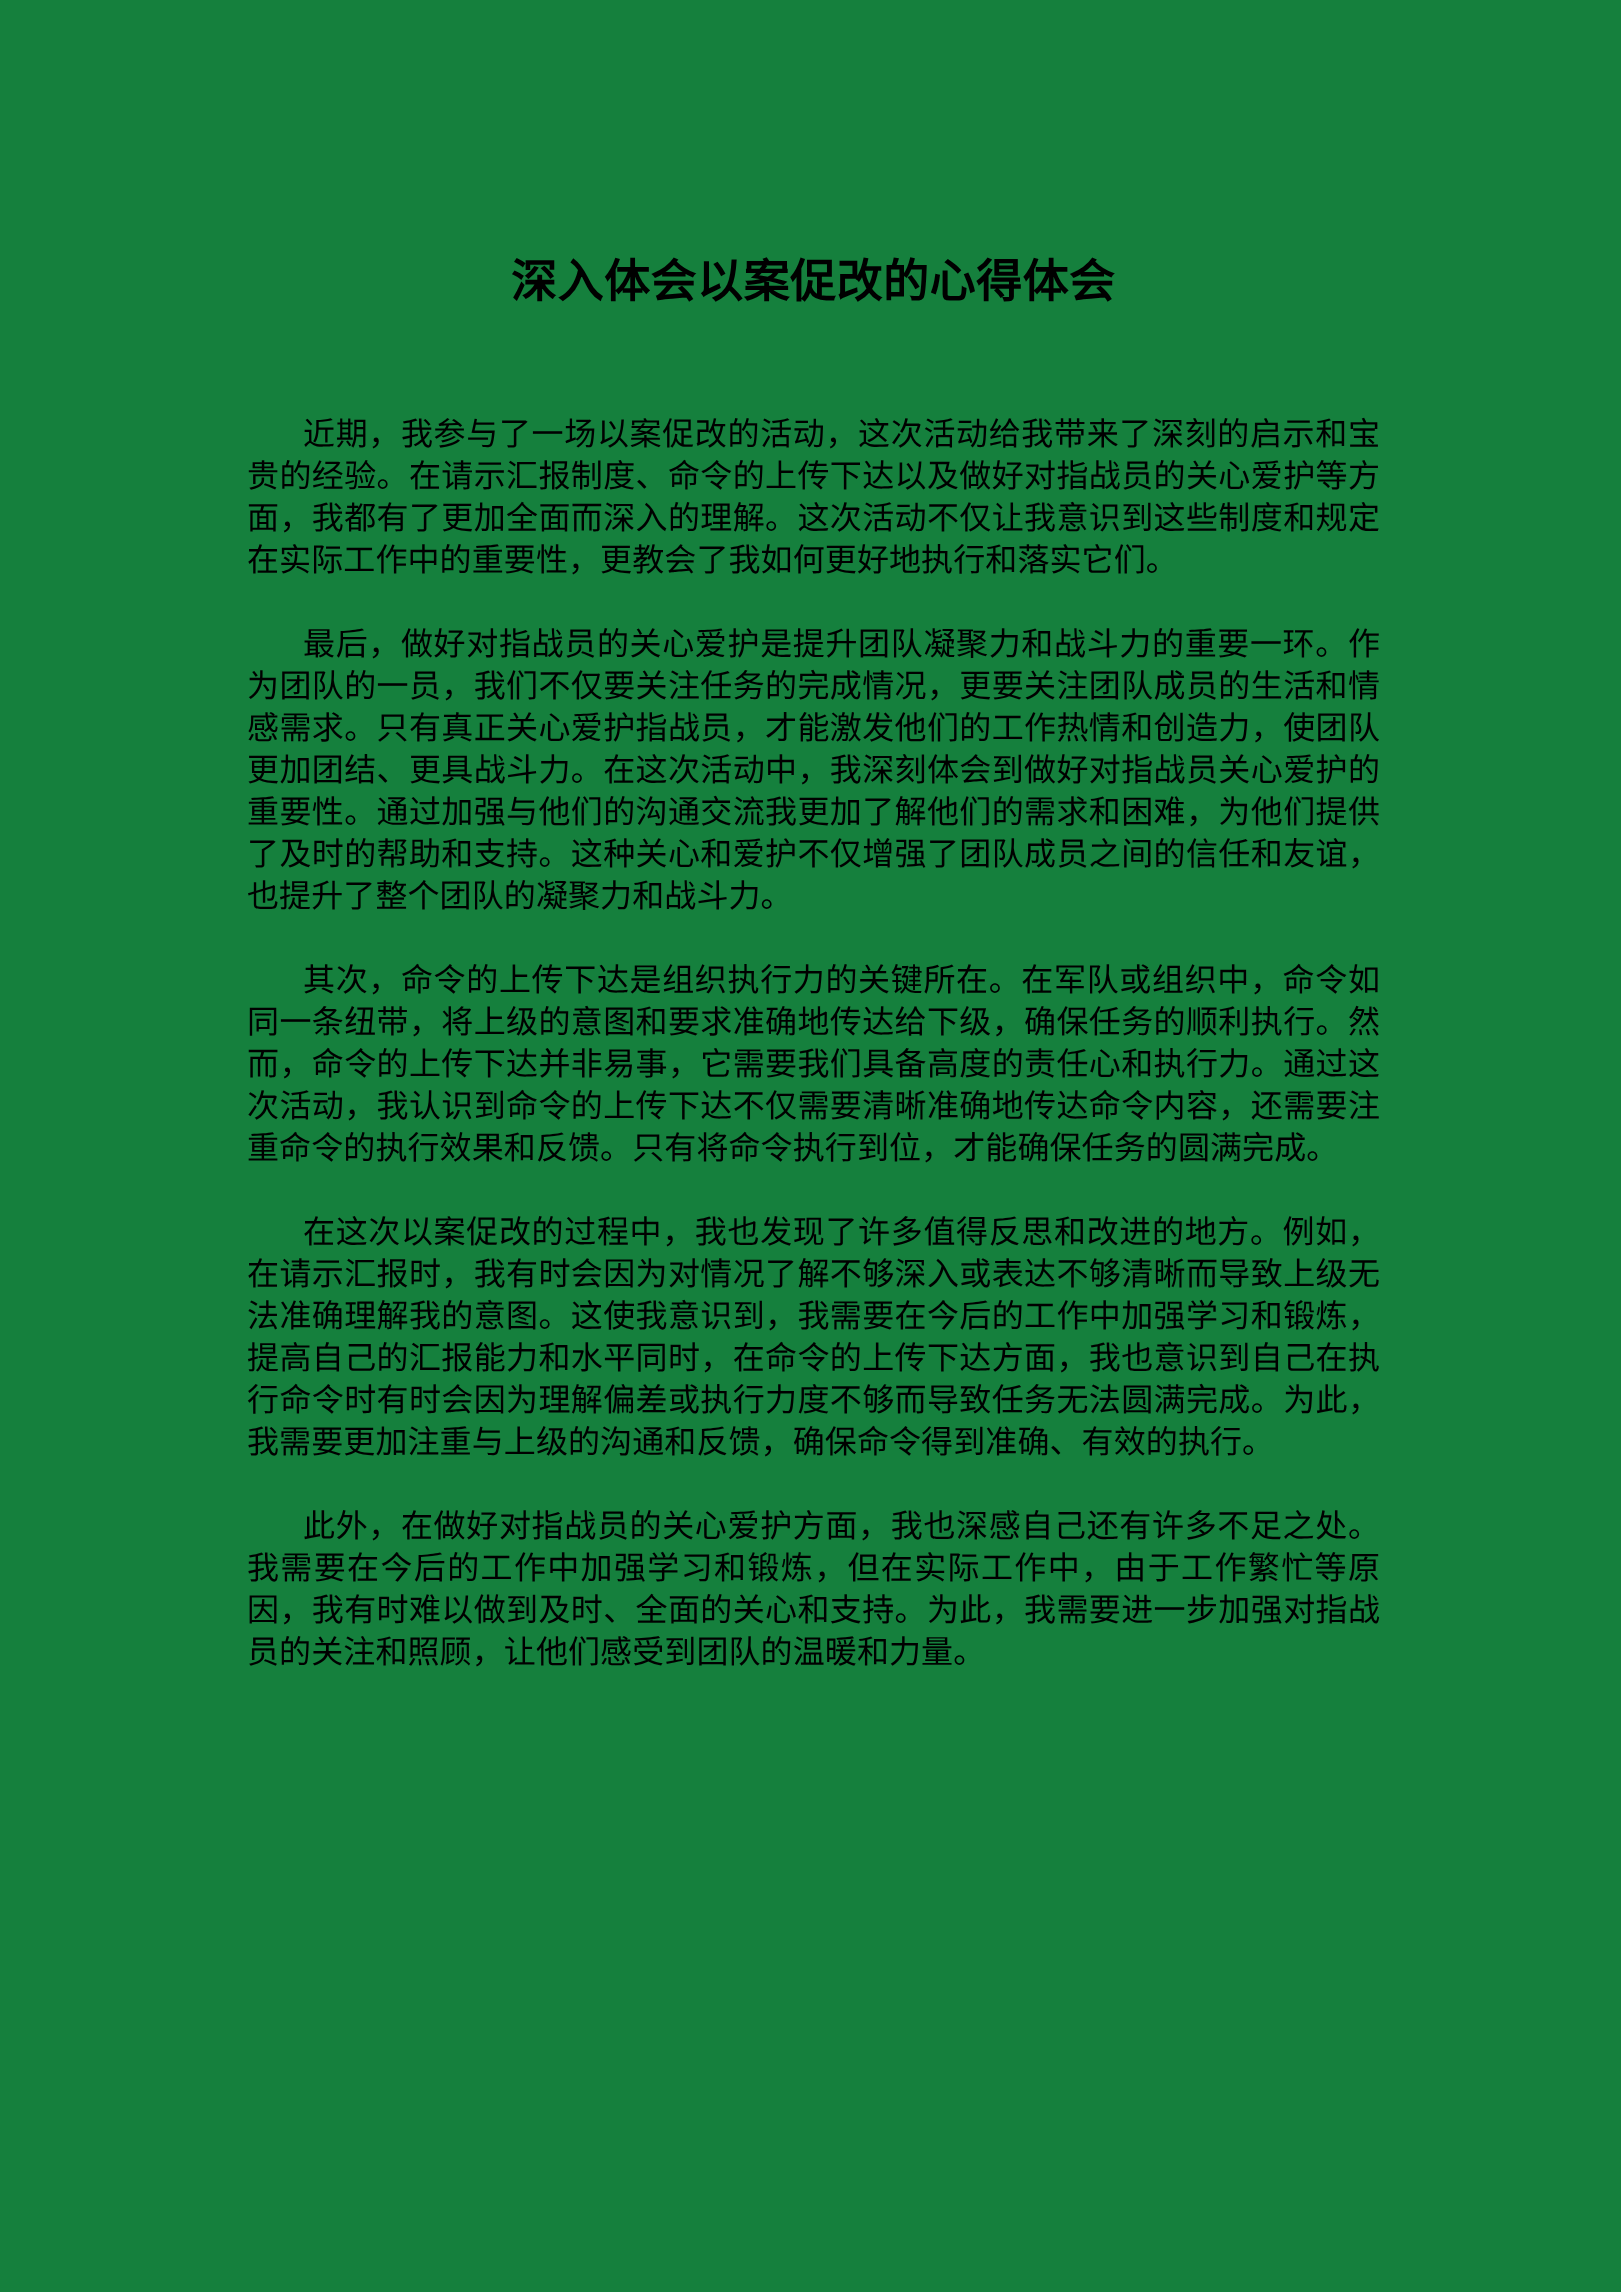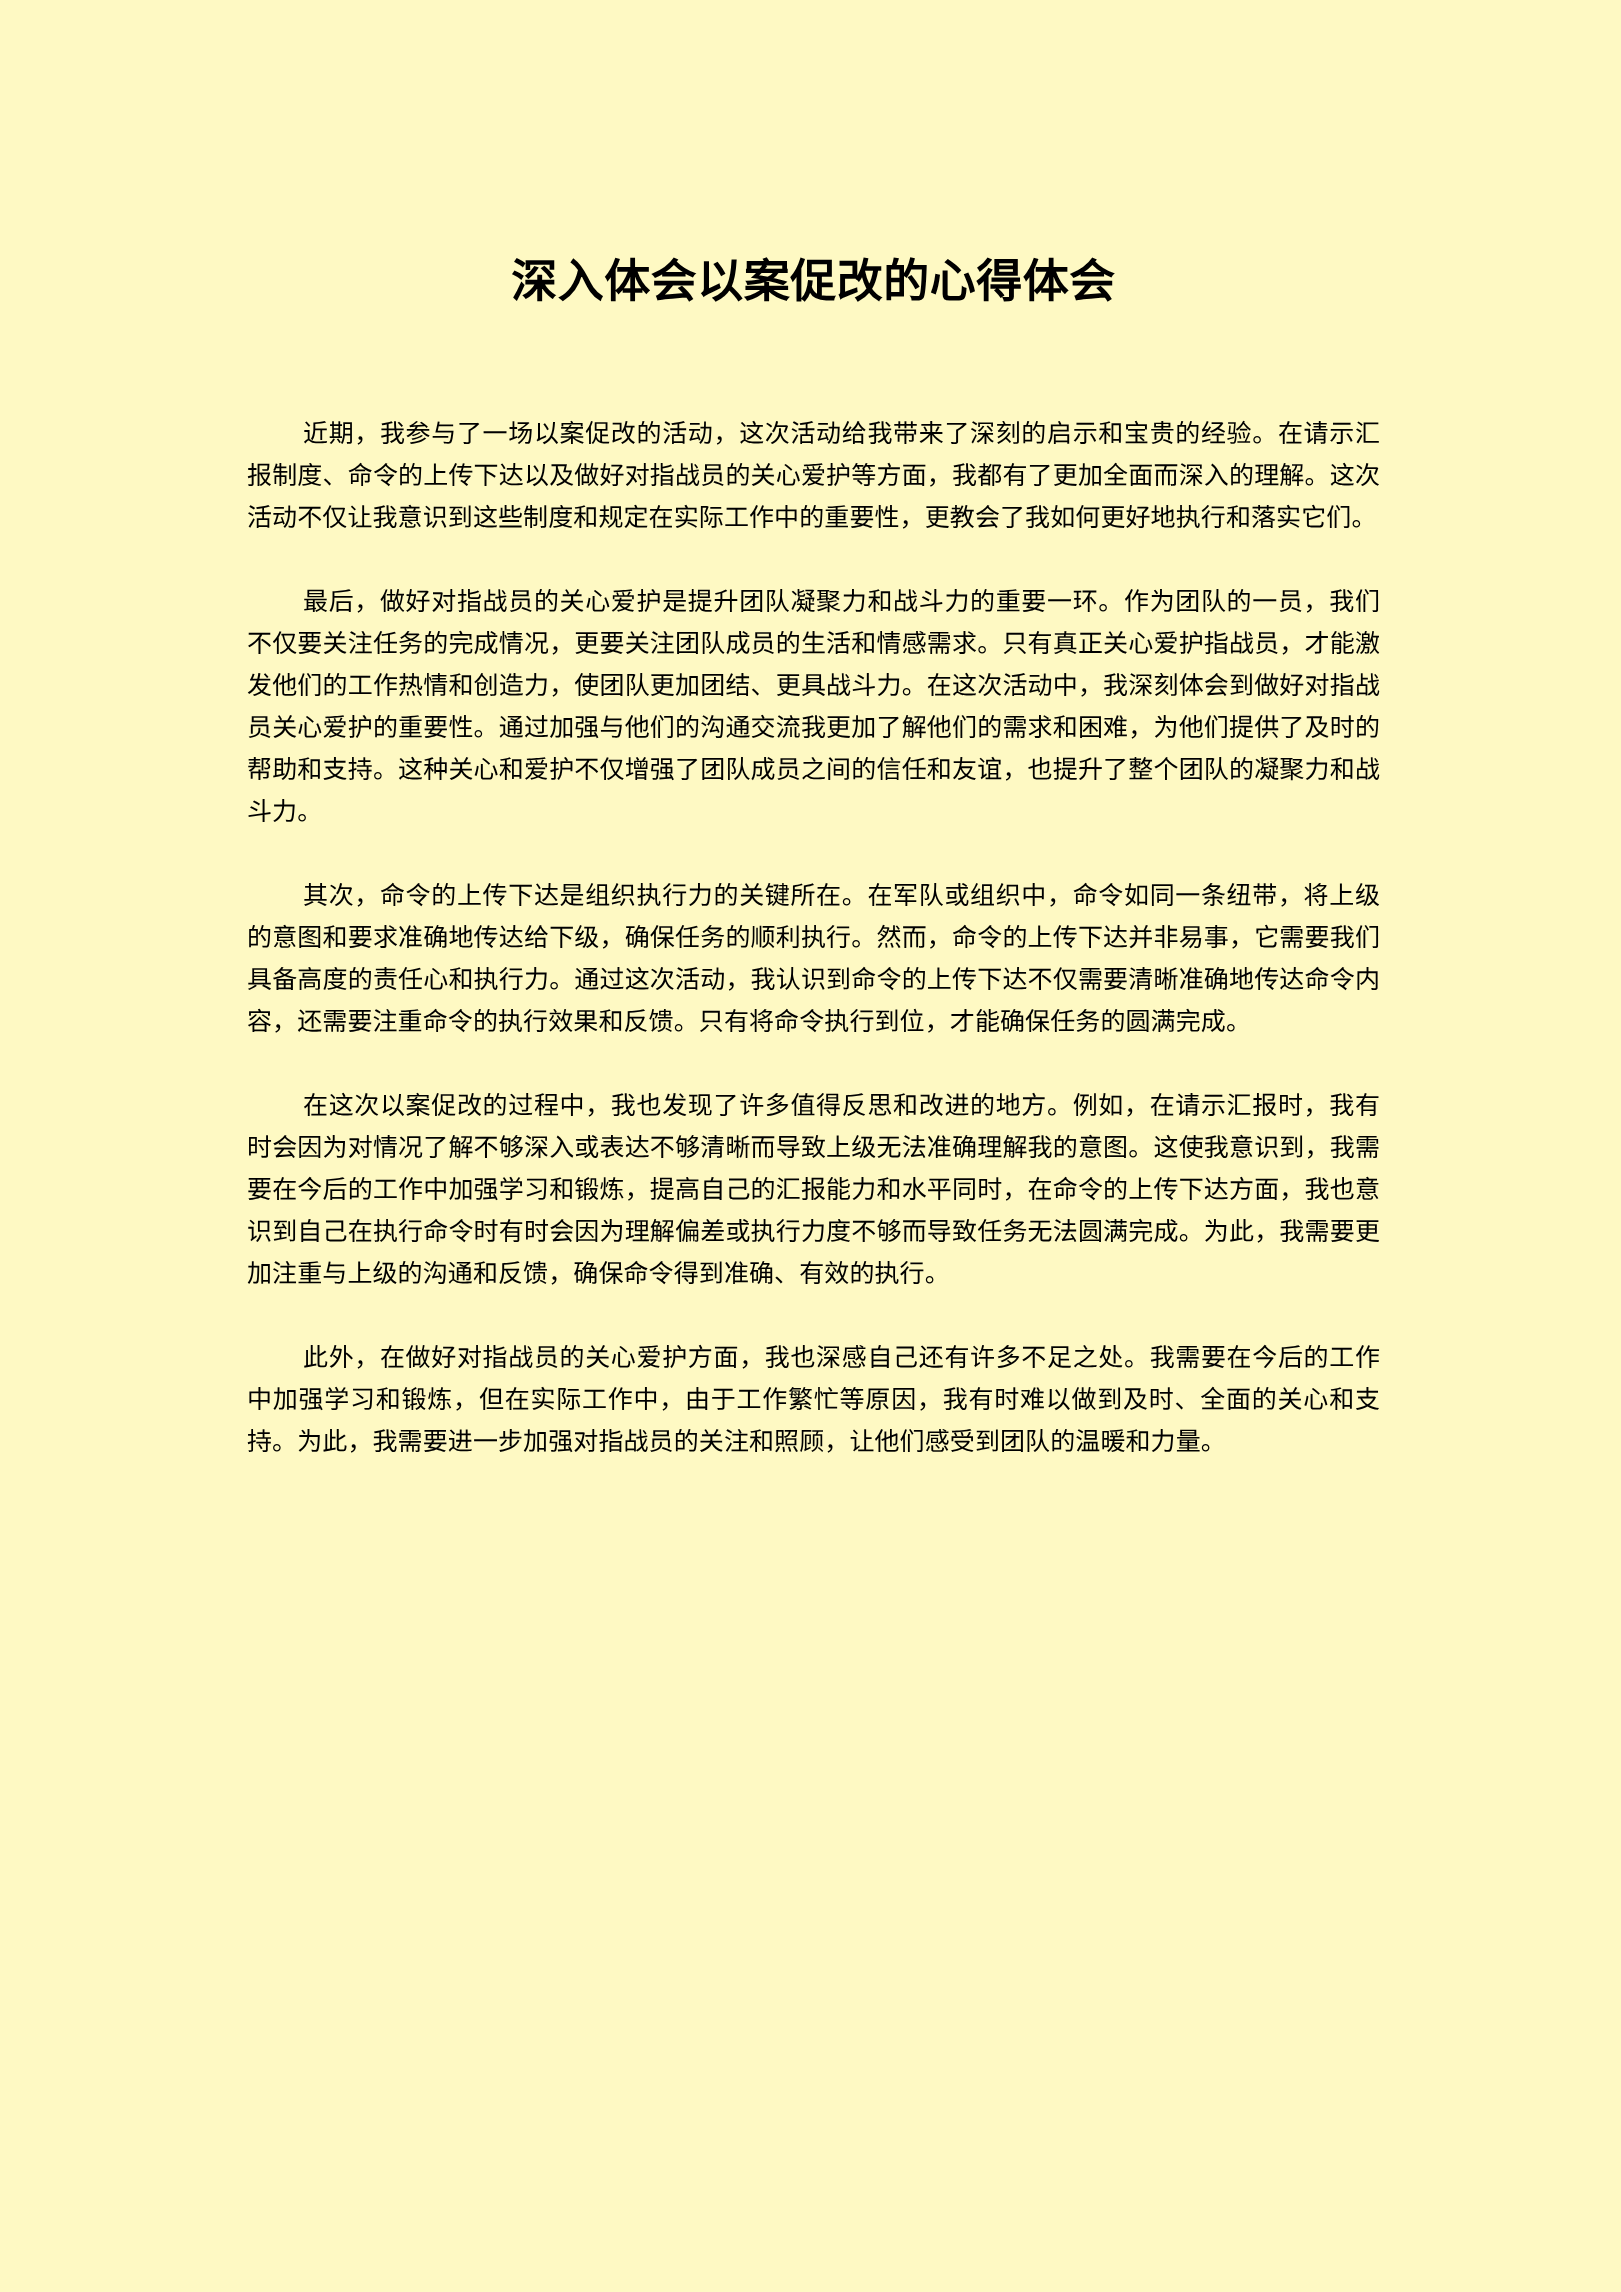--- a/index.html
+++ b/index.html
@@ -6,21 +6,21 @@
   html, body {
     margin: 0;
     padding: 0;
     background: #ffffff;
   }
 
   .page {
     position: relative;
     width: 1621px;
     height: 2293px;
-    background: #fef9c3;
+    background: #15803d;
     margin: 0 auto;
     overflow: hidden;
     box-sizing: border-box;
   }
 
   .doc-body {
     position: absolute;
     left: 247px;
     top: 0;
     width: 1133px;
@@ -39,21 +39,21 @@
     white-space: nowrap;
   }
 
   .paragraphs {
     margin-top: 0;
     padding-top: 102px;
   }
 
   .para {
     font-family: "DejaVu Serif", "Liberation Serif", serif;
-    font-size: 25px;
+    font-size: 32px;
     line-height: 42px;
     color: #000000;
     text-align: justify;
     text-justify: inter-ideograph;
     text-indent: 56px;
     margin: 0 0 42px 0;
     word-break: break-all;
     letter-spacing: 0.1px;
   }
 

